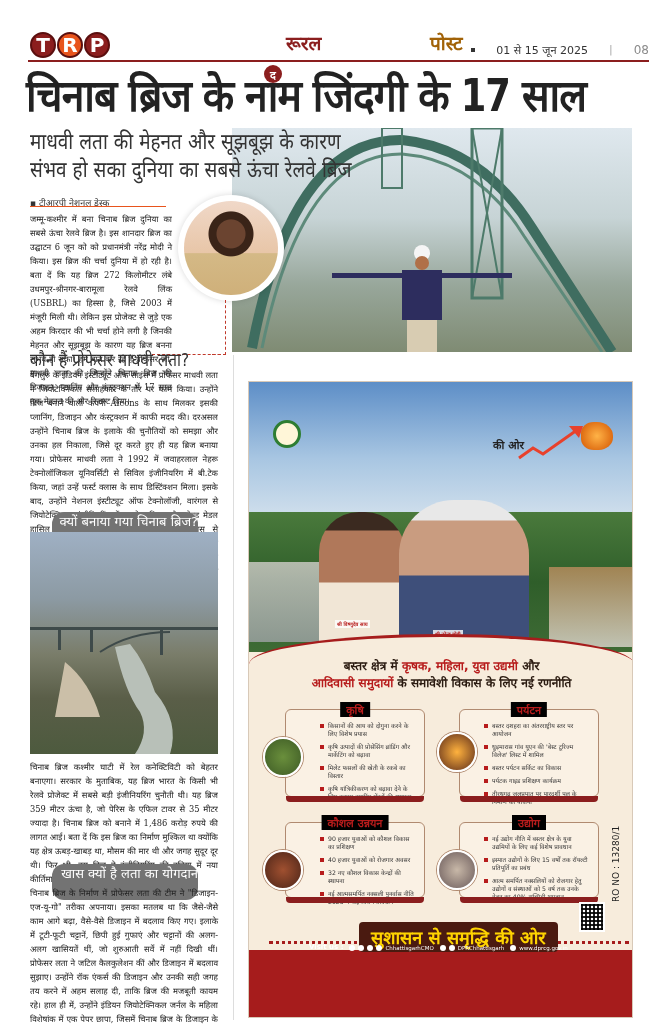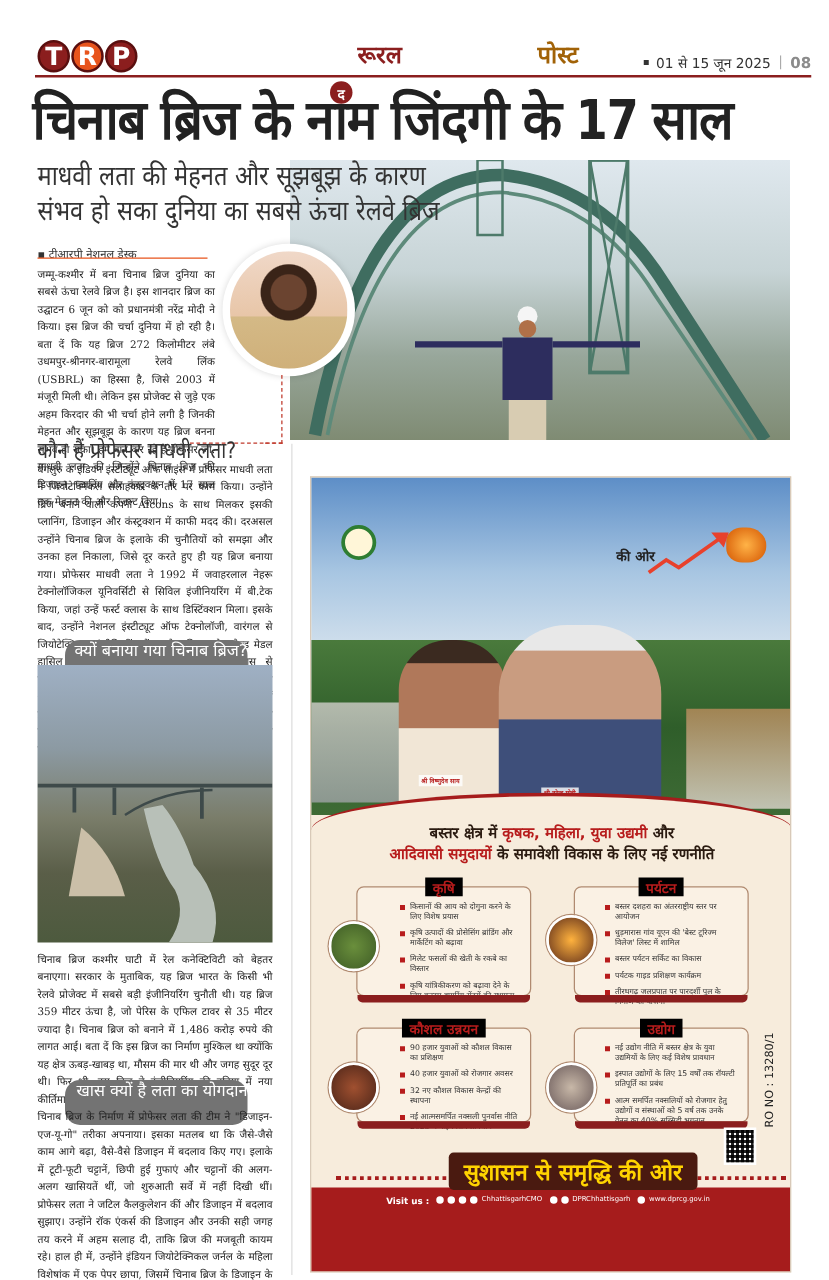--- a/index.html
+++ b/index.html
@@ -7,22 +7,22 @@
   body{position:relative;font-family:"Liberation Sans","DejaVu Sans",sans-serif;color:#1a1a1a}
   .abs{position:absolute}
   
   .trp{left:30px;top:32px;display:flex;gap:1px}
   .trp span{width:26px;height:26px;border-radius:50%;background:#8b1e1e;color:#fff;font:bold 20px "DejaVu Sans",sans-serif;display:flex;align-items:center;justify-content:center;border:2px solid #5a0f0f}
   .trp span.o{background:#e8541c}
   .brand{left:264px;top:30px;display:flex;align-items:center;gap:4px}
   .brand .logo{width:18px;height:18px;border-radius:50%;background:#8b1e1e;color:#fff;font:bold 11px "DejaVu Sans",sans-serif;display:flex;align-items:center;justify-content:center}
   .brand .b1{font:bold 19px "DejaVu Serif",serif;color:#8b1e1e}
   .brand .b2{font:bold 19px "DejaVu Serif",serif;color:#a16207}
-  .dateline{right:14px;top:42px;font:11px "DejaVu Sans",sans-serif;color:#333;display:flex;align-items:center;gap:6px}
-  .dateline .pg{color:#8b8b8b;font-weight:bold;font-size:12px}
+  .dateline{right:14px;top:42px;font:11px "DejaVu Sans",sans-serif;color:#333;display:flex;align-items:center;gap:21px}
+  .dateline .pg{color:#8b8b8b;font-weight:normal;font-size:12px}
   .dateline .dot{width:4px;height:4px;background:#333;display:inline-block}
   .rule{left:28px;right:14px;top:60px;height:2px;background:#8b1e1e}
   .headline{left:26px;top:64px;font:bold 44px "DejaVu Sans Condensed","DejaVu Sans",sans-serif;letter-spacing:-1px;color:#222;transform:scaleX(.93);transform-origin:left}
   .subhead{left:30px;top:128px;font:22px "DejaVu Sans",sans-serif;color:#333;line-height:28px;transform:scaleX(.86);transform-origin:left;width:420px}
   
   .bridge{left:232px;top:128px;width:400px;height:224px;background:linear-gradient(180deg,#dfe8ee 0%,#c7d4d6 40%,#98a79b 70%,#7f8b73 100%);overflow:hidden}
   .bridge svg{position:absolute;left:0;top:0}
   .portrait-ring{left:178px;top:195px;width:106px;height:106px;border-radius:50%;background:#fff;box-shadow:0 0 6px rgba(0,0,0,.15)}
   .portrait{left:184px;top:201px;width:94px;height:94px;border-radius:50%;background:radial-gradient(circle at 50% 35%,#6b4430 0 14px,#3a2418 15px 22px,transparent 23px),linear-gradient(180deg,#f0d8c8 0%,#e8c6a8 55%,#d4b986 56%,#cfb07a 100%);overflow:hidden}
   .connector{left:212px;top:300px;width:14px;height:55px;border-right:1px dashed #c0392b;border-bottom:1px dashed #c0392b}
@@ -72,21 +72,21 @@
   .b2{left:210px;top:327px;width:140px;height:88px}
   .b3{left:36px;top:440px;width:140px;height:76px}
   .b4{left:210px;top:440px;width:140px;height:76px}
   .c1{left:14px;top:355px;background:radial-gradient(circle,#6a8f3c,#3d5a25)}
   .c2{left:188px;top:350px;background:radial-gradient(circle,#ffb23e,#5a2a1a)}
   .c3{left:14px;top:468px;background:radial-gradient(circle,#a05030,#4a2418)}
   .c4{left:188px;top:468px;background:radial-gradient(circle,#c8b8a8,#6a5a5a)}
   .ad-slogan{left:110px;top:540px;background:#4a1a10;color:#ffd400;font:bold 18px "DejaVu Sans",sans-serif;padding:3px 12px;border-radius:4px}
   .ad-silh{left:20px;top:552px;width:360px;height:10px;border-bottom:3px dotted #a61c1c}
   .ad-foot{left:0;top:568px;width:385px;height:69px;background:#a61c1c}
-  .ad-visit{left:60px;top:575px;color:#fff;font:bold 7px "DejaVu Sans",sans-serif;display:flex;gap:6px;align-items:flex-start}
+  .ad-visit{left:60px;top:561px;color:#fff;font:bold 7px "DejaVu Sans",sans-serif;display:flex;gap:6px;align-items:flex-end}
   .ad-visit .soc{font:5.5px "DejaVu Sans",sans-serif;color:#fff;display:flex;gap:3px;align-items:center}
   .ad-visit .soc i{display:inline-block;width:6px;height:6px;border-radius:50%;background:#fff;font-style:normal}
   .qr{left:330px;top:520px;width:26px;height:30px;background:repeating-linear-gradient(0deg,#222 0 2px,#fff 2px 4px),repeating-linear-gradient(90deg,#222 0 2px,#fff 2px 4px);background-blend-mode:multiply;border:2px solid #fff}
   .ro{left:362px;top:520px;transform:rotate(-90deg);transform-origin:left top;font:9px "DejaVu Sans",sans-serif;color:#222;white-space:nowrap}
 </style>
 </head>
 <body>
 
 <div class="abs trp">
   <span>T</span>

